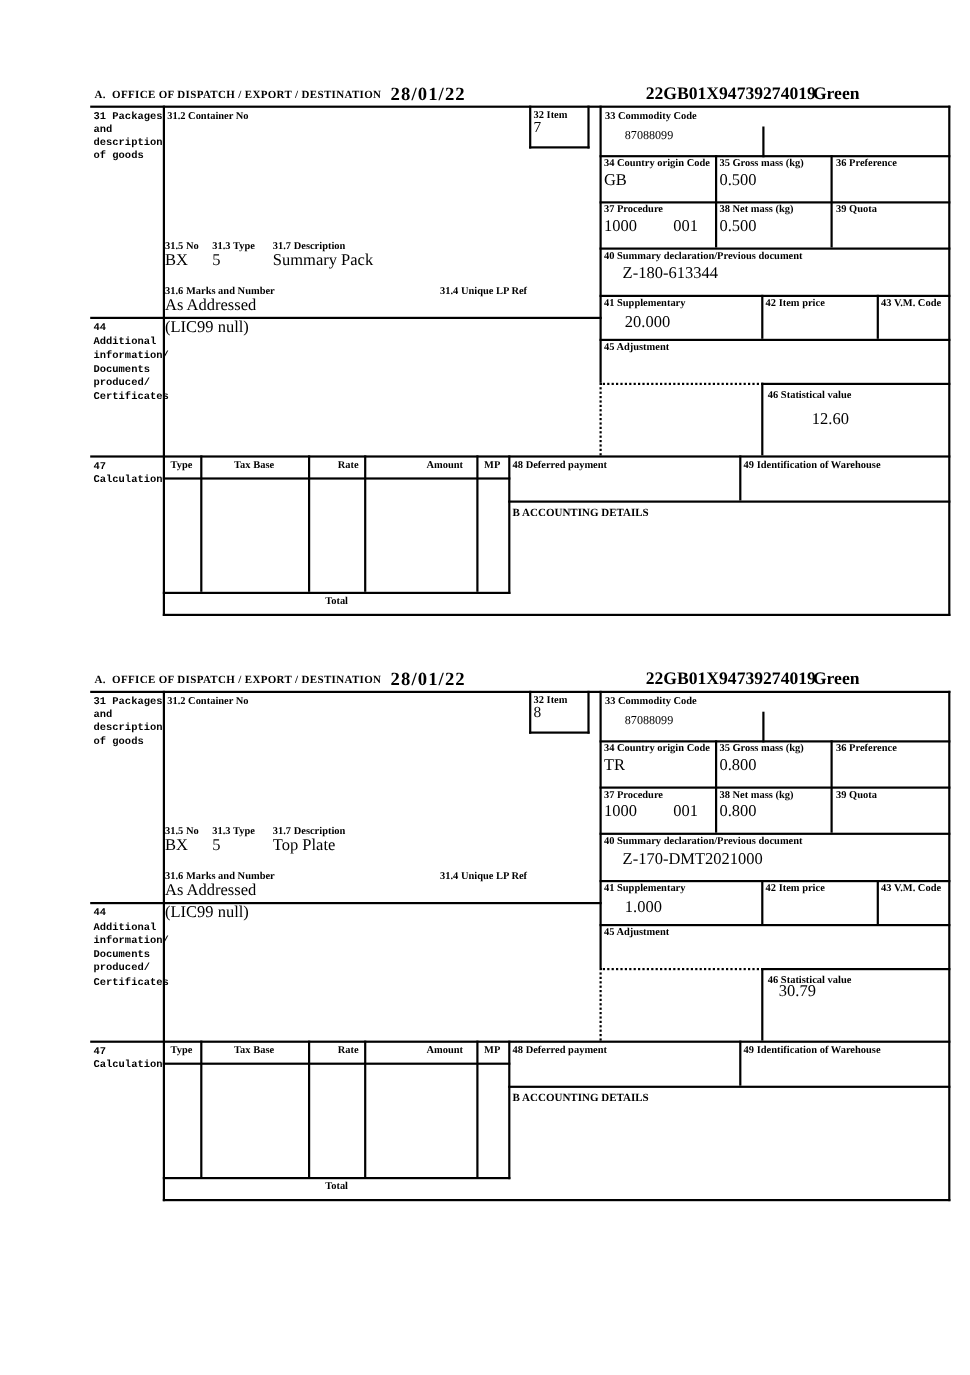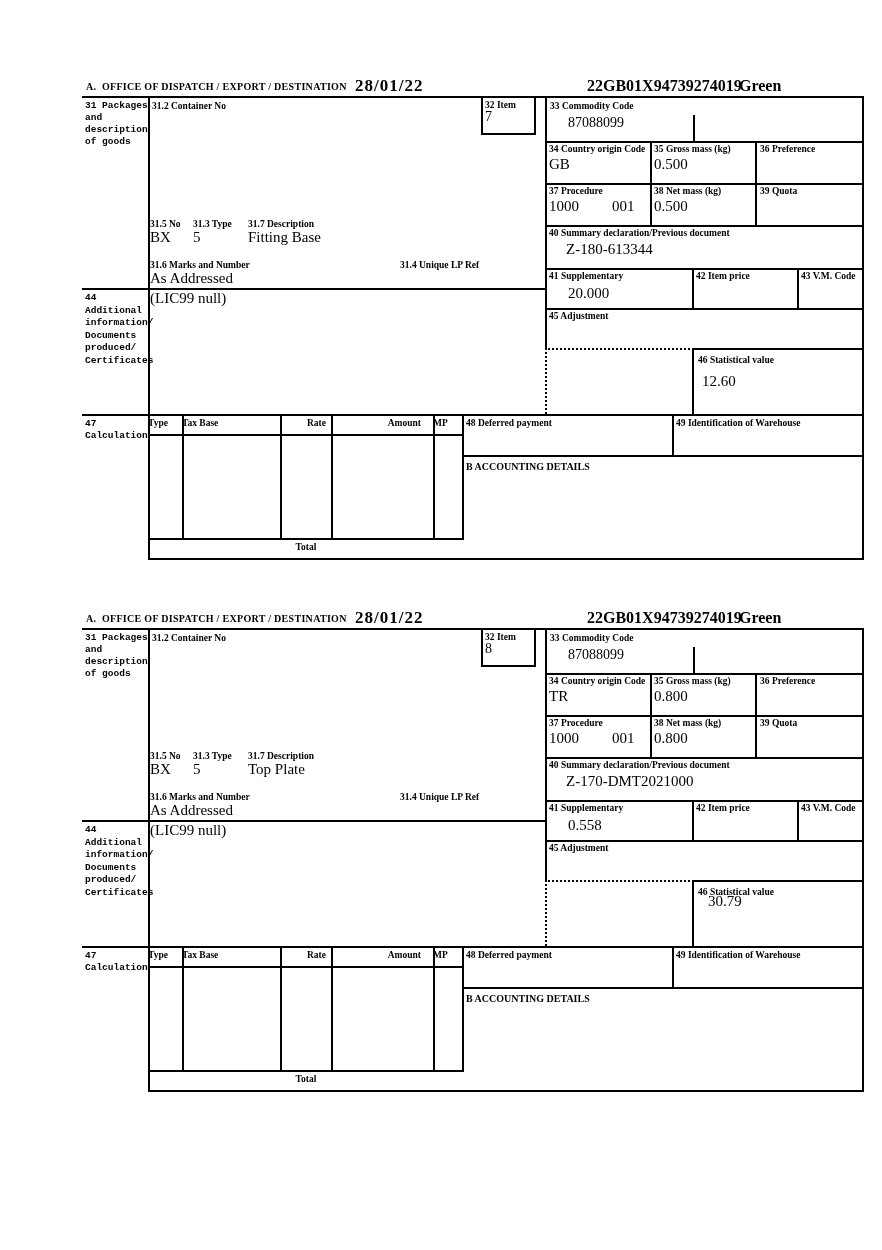--- a/index.html
+++ b/index.html
@@ -9,26 +9,26 @@
   
   .lh{position:absolute;height:2px;background:#000;}
   .lv{position:absolute;width:2px;background:#000;}
   .dh{position:absolute;height:0;border-top:2px dotted #000;}
   .dv{position:absolute;width:0;border-left:2px dotted #000;}
   
   .lbl{position:absolute;font-size:9.5px;font-weight:bold;line-height:11px;white-space:nowrap;}
   .stack{position:absolute;font-size:9.5px;font-weight:bold;line-height:12px;}
   .stack span{display:block;font-family:Liberation Mono, monospace;}
   .val{position:absolute;font-size:15px;line-height:16px;white-space:pre;}
-  .val-lg{position:absolute;font-size:14px;line-height:18px;white-space:pre;}
+  .val-lg{position:absolute;font-size:11px;line-height:18px;white-space:pre;}
   .hdr-title{position:absolute;font-size:10px;font-weight:bold;white-space:pre;letter-spacing:.3px;}
   .hdr-date{position:absolute;font-size:17px;font-weight:600;letter-spacing:1px;}
   .hdr-mrn{position:absolute;font-size:16px;font-weight:600;white-space:pre;}
   .colhead{position:absolute;top:342px;font-size:9.5px;font-weight:bold;box-sizing:border-box;}
-  .c-center{}
+  .c-center{text-align:center;}
   .c-right{text-align:right;padding-right:5px;}
   .total{position:absolute;left:66px;width:316px;top:466px;text-align:center;
          font-size:9.5px;font-weight:bold;}
   .acct{position:absolute;font-size:10px;font-weight:bold;}
 </style>
 </head>
 <body>
 
 <div id="page">
   <div class="section" style="top: 76px;">
@@ -102,28 +102,28 @@
     <span class="lbl" style="left:467px;top:152px">40 Summary declaration/Previous document</span>
     <span class="val" style="left:484px;top:165px">Z-180-613344</span>
 
     <span class="lbl" style="left:467px;top:195px">41 Supplementary</span>
     <span class="val" style="left:486px;top:209px">20.000</span>
     <span class="lbl" style="left:614px;top:195px">42 Item price</span>
     <span class="lbl" style="left:719px;top:195px">43 V.M. Code</span>
 
     <span class="lbl" style="left:467px;top:235px">45 Adjustment</span>
     <span class="lbl" style="left:616px;top:279px">46 Statistical value</span>
-    <span class="val" style="left:620px;top:297px">12.60</span>
+    <span class="val" style="left:656px;top:297px">12.60</span>
 
     <span class="lbl" style="left:68px;top:143px">31.5 No</span>
     <span class="lbl" style="left:111px;top:143px">31.3 Type</span>
     <span class="lbl" style="left:166px;top:143px">31.7 Description</span>
     <span class="val" style="left:68px;top:153px">BX</span>
     <span class="val" style="left:111px;top:153px">5</span>
-    <span class="val" style="left:166px;top:153px">Fitting Base</span>
+    <span class="val" style="left:166px;top:153px">Summary Pack</span>
 
     <span class="lbl" style="left:68px;top:184px">31.6 Marks and Number</span>
     <span class="lbl" style="left:318px;top:184px">31.4 Unique LP Ref</span>
     <span class="val" style="left:68px;top:194px">As Addressed</span>
 
     <div class="stack" style="left:3px;top:216px;line-height:12.5px">
       <span>44</span>
       <span>Additional</span>
       <span>information/</span>
       <span>Documents</span>
@@ -213,21 +213,21 @@
     <span class="val" style="left:467px;top:122px">1000</span>
     <span class="val" style="left:530px;top:122px">001</span>
     <span class="lbl" style="left:572px;top:110px">38 Net mass (kg)</span>
     <span class="val" style="left:572px;top:122px">0.800</span>
     <span class="lbl" style="left:678px;top:110px">39 Quota</span>
 
     <span class="lbl" style="left:467px;top:152px">40 Summary declaration/Previous document</span>
     <span class="val" style="left:484px;top:165px">Z-170-DMT2021000</span>
 
     <span class="lbl" style="left:467px;top:195px">41 Supplementary</span>
-    <span class="val" style="left:486px;top:209px">0.558</span>
+    <span class="val" style="left:486px;top:209px">1.000</span>
     <span class="lbl" style="left:614px;top:195px">42 Item price</span>
     <span class="lbl" style="left:719px;top:195px">43 V.M. Code</span>
 
     <span class="lbl" style="left:467px;top:235px">45 Adjustment</span>
     <span class="lbl" style="left:616px;top:279px">46 Statistical value</span>
     <span class="val" style="left:626px;top:285px">30.79</span>
 
     <span class="lbl" style="left:68px;top:143px">31.5 No</span>
     <span class="lbl" style="left:111px;top:143px">31.3 Type</span>
     <span class="lbl" style="left:166px;top:143px">31.7 Description</span>

